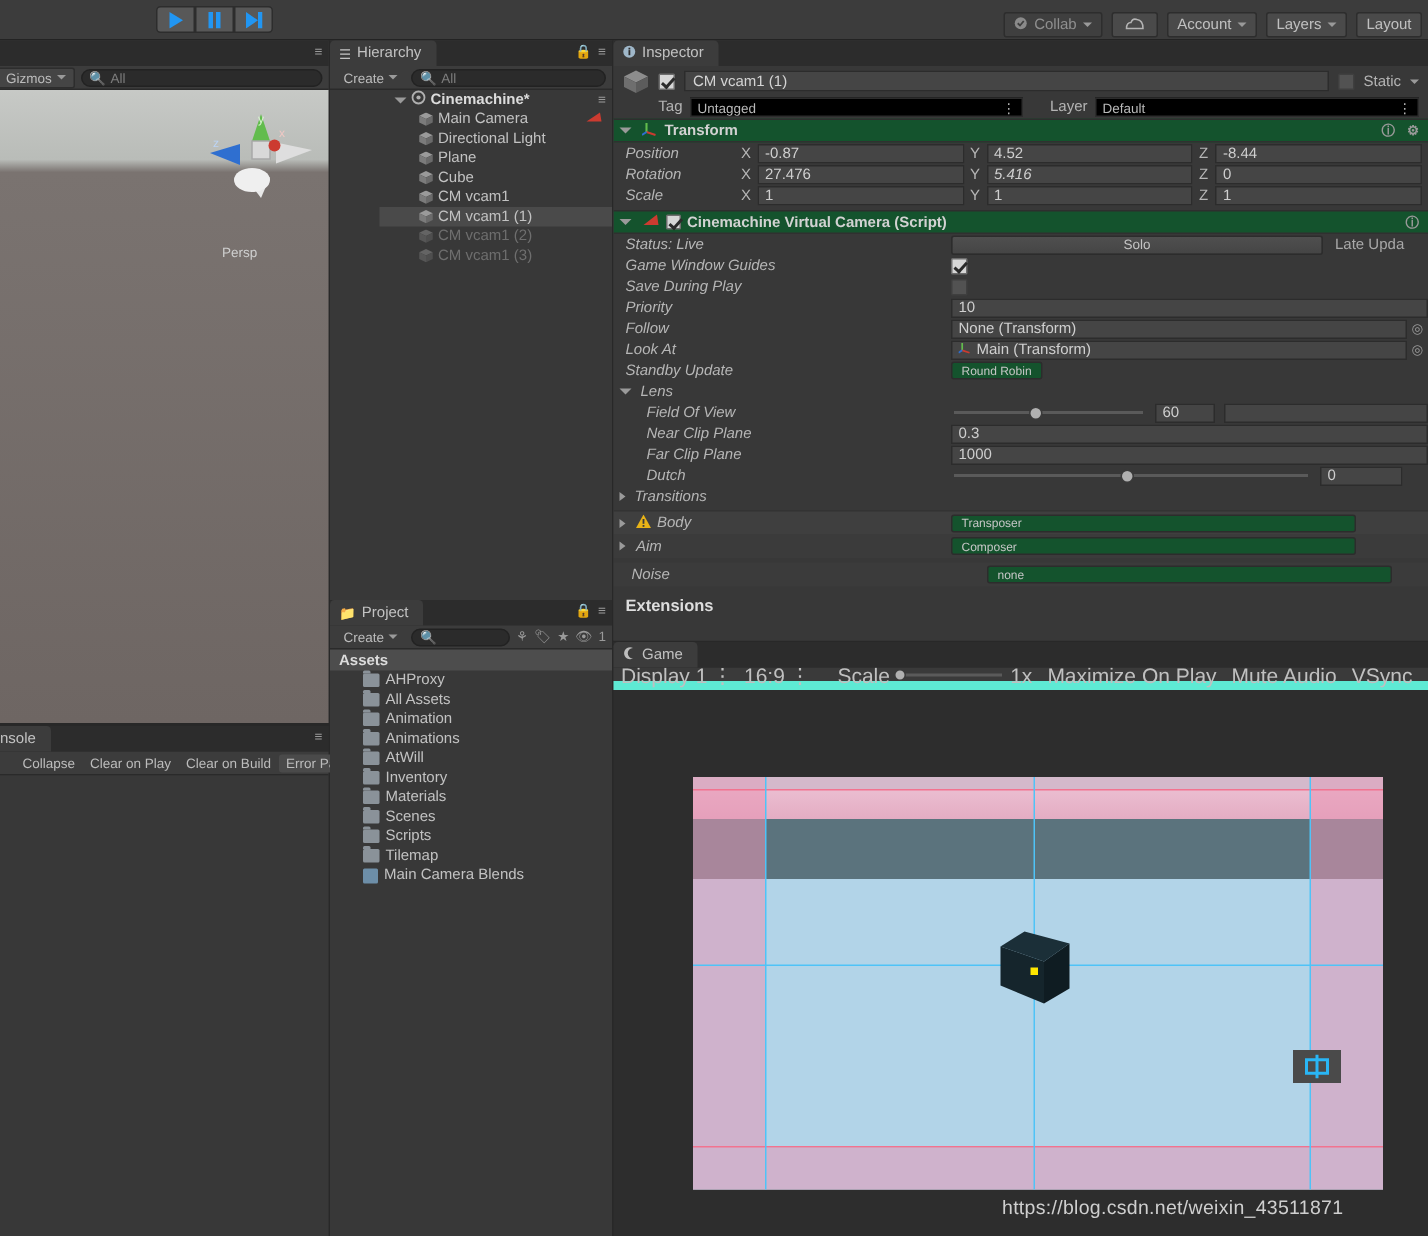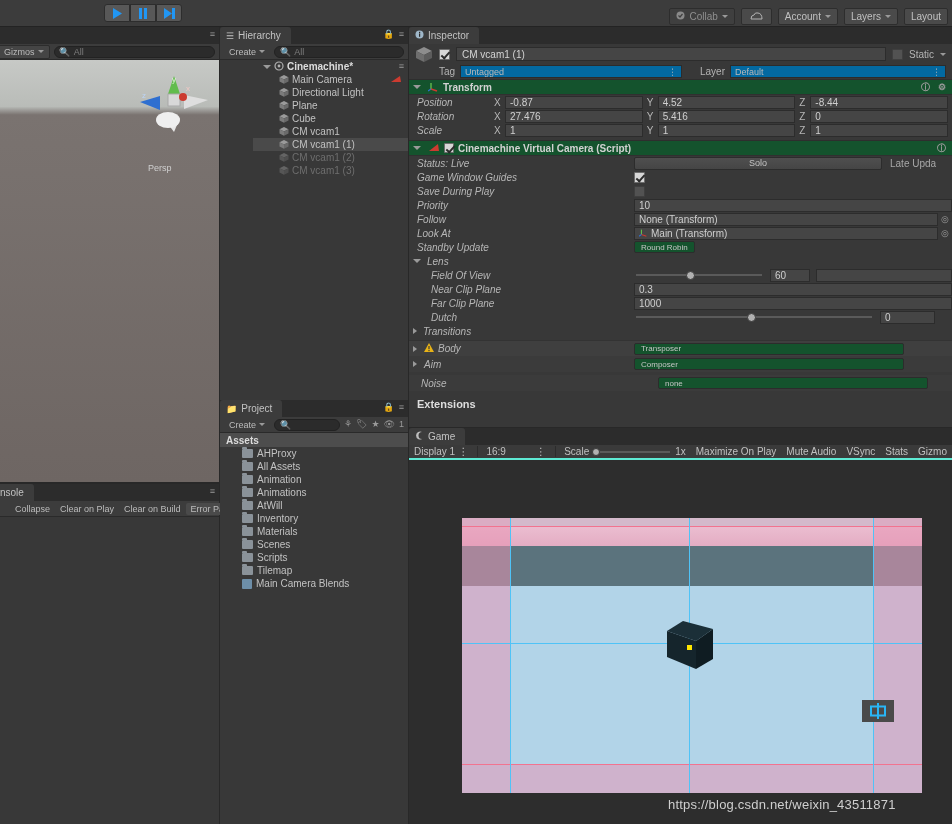--- a/index.html
+++ b/index.html
@@ -114,21 +114,21 @@
   .cb.check:after {
     content: ''; position: absolute; left: 3px; top: 0px; width: 3px; height: 7px;
     border: solid #2b2b2b; border-width: 0 2px 2px 0; transform: rotate(42deg);
   }
   .name-field {
     flex: 1; height: 14px; background: #454545; border: 1px solid #2c2c2c;
     display: flex; align-items: center; padding-left: 5px; font-size: 10px; color: #d4d4d4;
   }
   .tagrow { height: 15px; display: flex; align-items: center; gap: 5px; padding: 0 6px; font-size: 10px; }
   .dropdown {
-    height: 13px; background: #0369a1; border: 1px solid #2c2c2c; display: flex;
+    height: 13px; background: #000000; border: 1px solid #2c2c2c; display: flex;
     align-items: center; padding: 0 4px; font-size: 9px; color: #b9b9b9;
     justify-content: space-between;
   }
   .comp-head {
     height: 16px; display: flex; align-items: center; gap: 4px; padding-left: 4px;
     background: #14532d; border-top: 1px solid #2e2e2e; border-bottom: 1px solid #303030;
     font-size: 10px; color: #d2d2d2; font-weight: bold;
   }
   .vrow { height: 14px; display: flex; align-items: center; font-size: 10px; }
   .vlabel { width: 225px; padding-left: 8px; color: #b6b6b6; font-style: italic; }
@@ -169,21 +169,21 @@
   #gv-gizmo-chip {
     position: absolute; right: 28px; top: 182px; width: 32px; height: 22px;
     background: #4a4a4a; display: flex; align-items: center; justify-content: center;
   }
   #watermark {
     position: absolute; left: 668px; top: 797px; font-size: 13px; color: #cfcfcf;
     letter-spacing: .2px;
   }
   .game-toolrow {
     height: 15px; background: #3a3a3a; display: flex; align-items: center;
-    font-size: 10px; color: #c0c0c0; border-bottom: 2px solid #5eead4;
+    font-size: 14px; color: #c0c0c0; border-bottom: 6px solid #5eead4;
   }
   .gt-sep { width: 1px; height: 11px; background: #2c2c2c; margin: 0 4px; }
   .gt-item { padding: 0 5px; white-space: nowrap; display:flex; align-items:center; gap:3px; }
 </style>
 </head>
 <body>
 
 <div id="root">
 
   <div id="topbar">
@@ -540,21 +540,21 @@
             <span class="axis">Y</span>
             <span class="vfield" style="margin-right:4px;">4.52</span>
             <span class="axis">Z</span>
             <span class="vfield" style="margin-right:4px;">-8.44</span>
           </div>
           <div class="vrow">
             <span class="vlabel" style="width:85px;">Rotation</span>
             <span class="axis">X</span>
             <span class="vfield" style="margin-right:4px;">27.476</span>
             <span class="axis">Y</span>
-            <span class="vfield" style="margin-right:4px;">5.416</span>
+            <span class="vfield" style="margin-right:4px;font-style:italic;">5.416</span>
             <span class="axis">Z</span>
             <span class="vfield" style="margin-right:4px;">0</span>
           </div>
           <div class="vrow">
             <span class="vlabel" style="width:85px;">Scale</span>
             <span class="axis">X</span>
             <span class="vfield" style="margin-right:4px;">1</span>
             <span class="axis">Y</span>
             <span class="vfield" style="margin-right:4px;">1</span>
             <span class="axis">Z</span>

